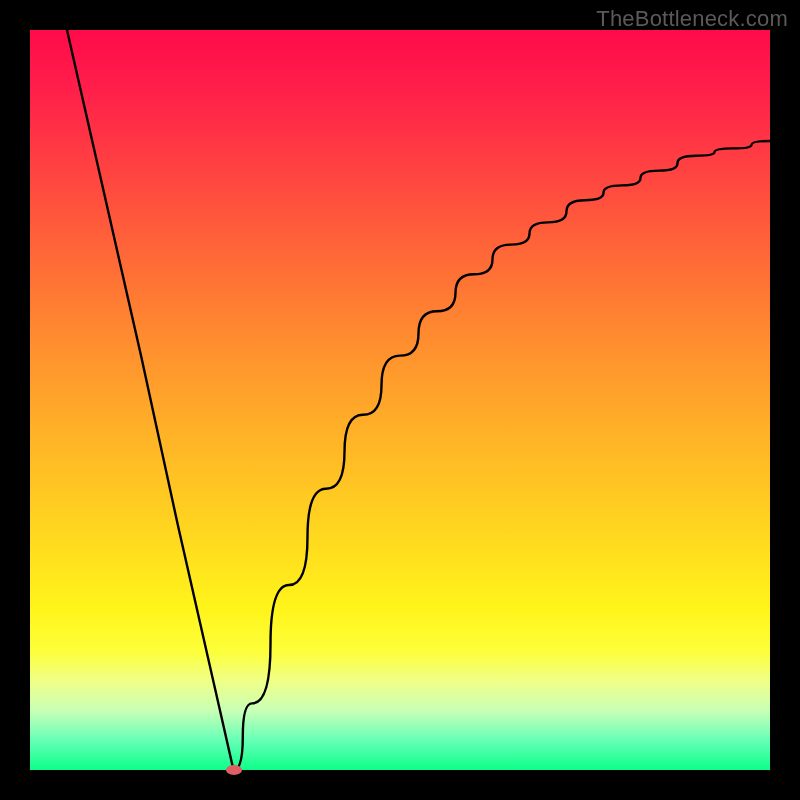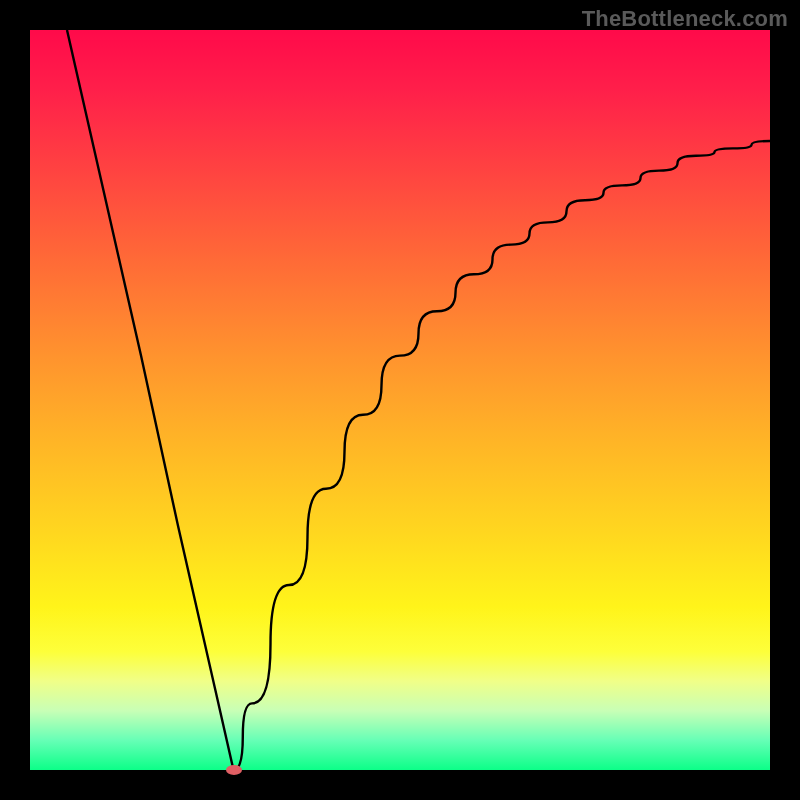--- a/index.html
+++ b/index.html
@@ -32,21 +32,21 @@
       #66ffb6 96%,
       #0cff88 100%
     );
   }
   .attribution {
     position: absolute;
     top: 6px;
     right: 12px;
     color: #5a5a5a;
     font-size: 22px;
-    font-weight: 700;
+    font-weight: 400;
     letter-spacing: 0.2px;
     text-align: center;
   }
   svg.curve {
     position: absolute;
     left: 30px;
     top: 30px;
     width: 740px;
     height: 740px;
   }

